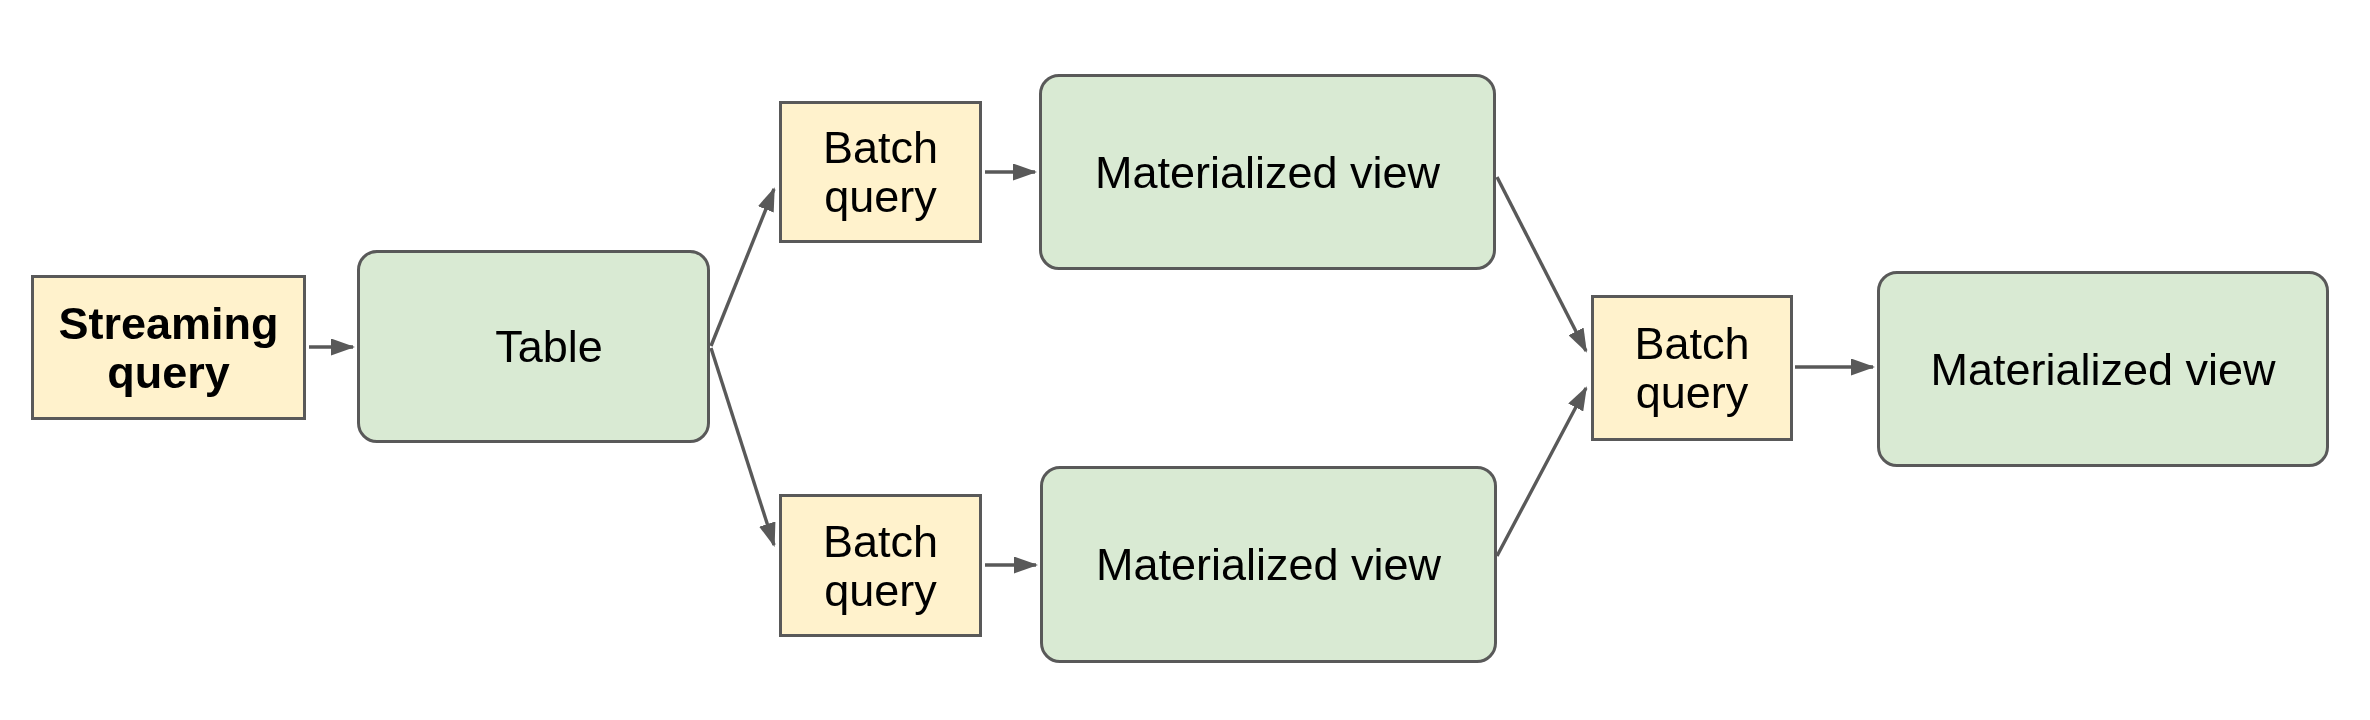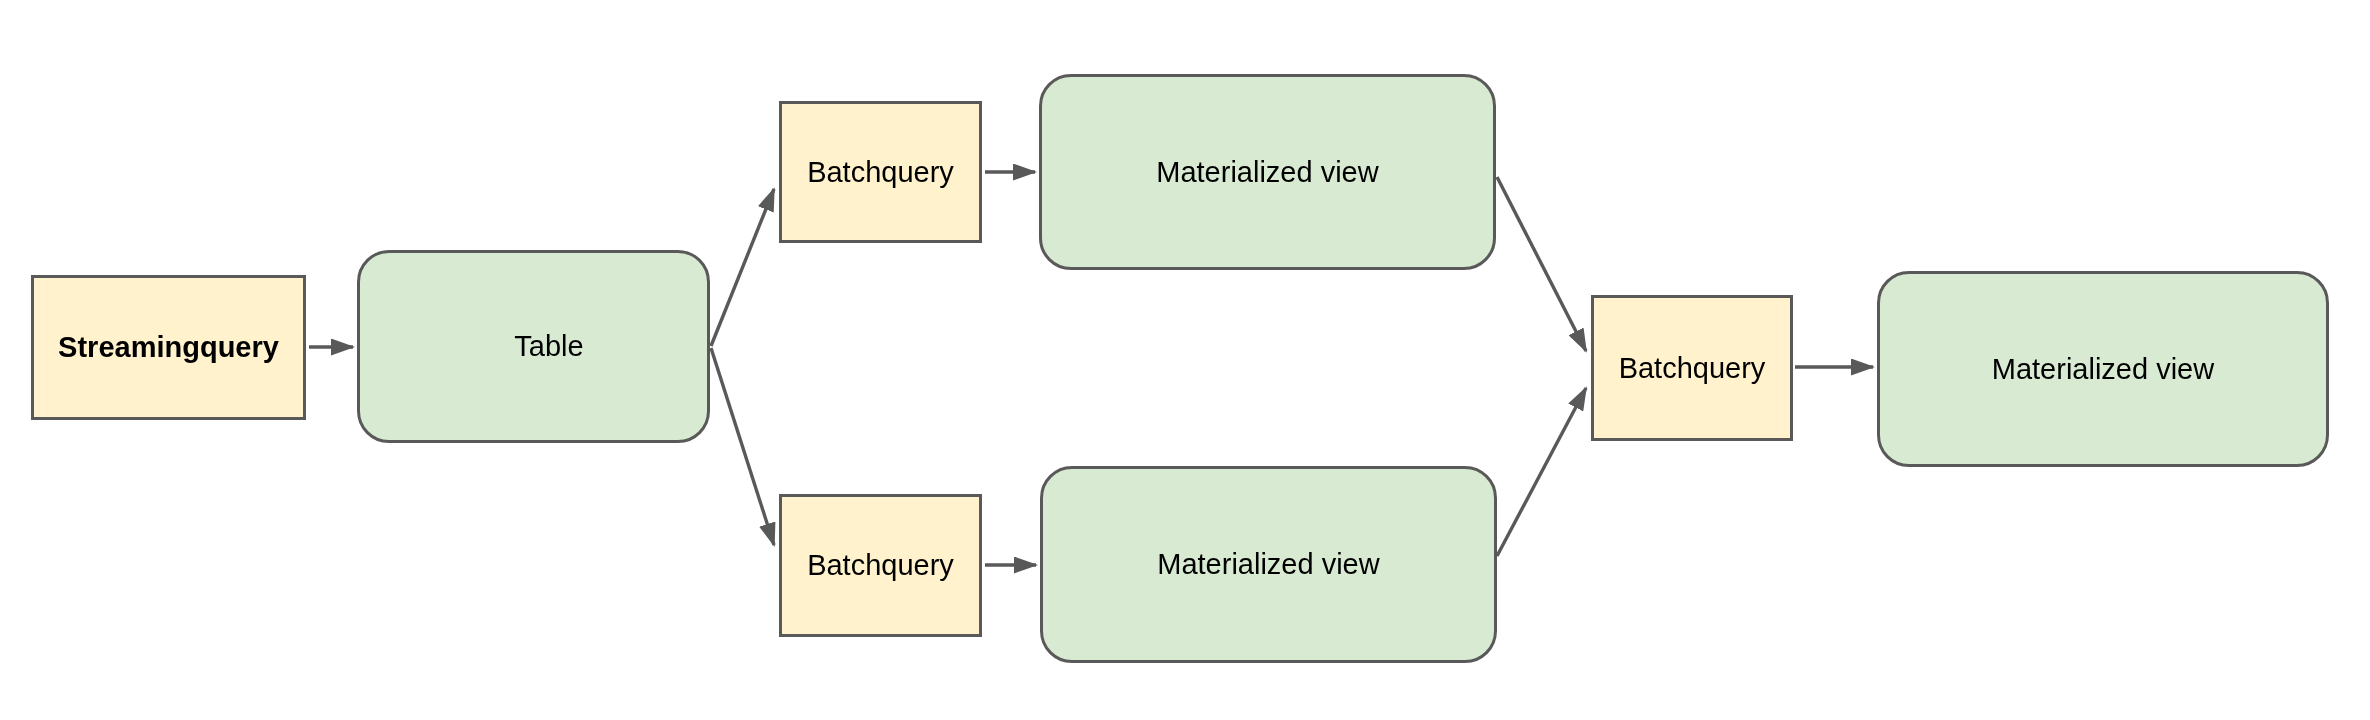--- a/index.html
+++ b/index.html
@@ -31,35 +31,35 @@
     fill: none;
   }
   .arrowhead {
     fill: var(--arrow, #595959);
     stroke: none;
   }
   .node {
     position: absolute;
     box-sizing: border-box;
     display: flex;
-    flex-direction: row;
+    flex-direction: column;
     align-items: center;
     justify-content: center;
     text-align: center;
-    font-size: 29px;
+    font-size: 45px;
     line-height: 49px;
   }
   .node.query {
     background: var(--query-fill, #fff2cc);
     border: 3px solid var(--border, #595959);
   }
   .node.view {
     background: var(--view-fill, #d9ead3);
     border: 3px solid var(--border, #595959);
-    border-radius: 32px;
+    border-radius: 20px;
   }
   
   #n-streaming-query      { left: 31px;   top: 275px; width: 275px; height: 145px; font-weight: bold; }
   #n-table                { left: 357px;  top: 250px; width: 353px; height: 193px; padding-left: 31px; }
   #n-batch-query-top      { left: 779px;  top: 101px; width: 203px; height: 142px; }
   #n-mv-top               { left: 1039px; top: 74px;  width: 457px; height: 196px; }
   #n-batch-query-bottom   { left: 779px;  top: 494px; width: 203px; height: 143px; }
   #n-mv-bottom            { left: 1040px; top: 466px; width: 457px; height: 197px; }
   #n-batch-query-right    { left: 1591px; top: 295px; width: 202px; height: 146px; }
   #n-mv-right             { left: 1877px; top: 271px; width: 452px; height: 196px; }

